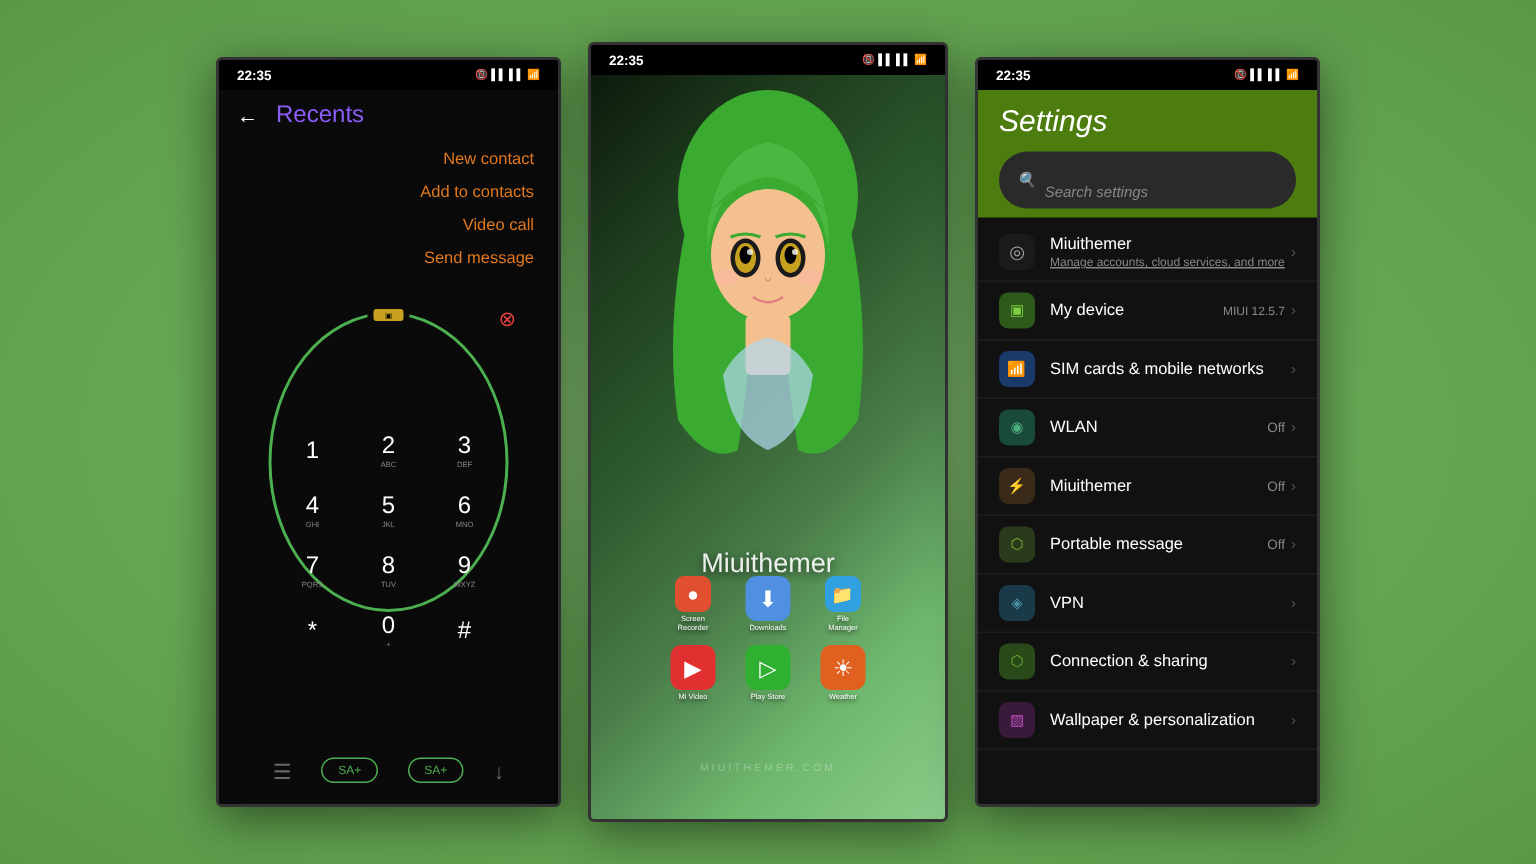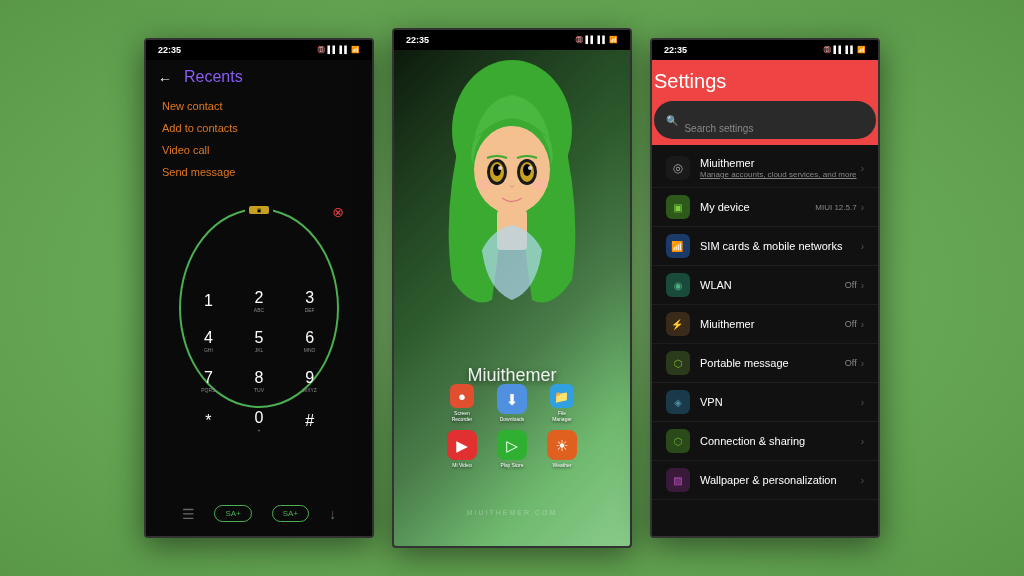--- a/index.html
+++ b/index.html
@@ -87,20 +87,21 @@
     .dialer-title {
       color: #8b5cf6;
       font-size: 16px;
       font-weight: 400;
     }
     .dialer-menu {
       padding: 6px 16px;
       display: flex;
       flex-direction: column;
       gap: 10px;
+      align-items: flex-end;
     }
     .dialer-menu-item {
       color: #e07820;
       font-size: 11px;
     }
     .dialer-oval-area {
       flex: 1;
       display: flex;
       flex-direction: column;
       align-items: center;
@@ -268,22 +269,23 @@
       letter-spacing: 2px;
       white-space: nowrap;
     }
     
     .phone-right .content {
       background: #111;
       height: calc(100% - 20px);
       overflow: hidden;
     }
     .settings-header {
-      padding: 10px 2px 6px;
-      background: #ef4444;
+      padding: 10px 14px 6px;
+      background: #4d7c0f;
+      font-style: italic;
     }
     .settings-title {
       color: #fff;
       font-size: 20px;
       font-weight: 500;
       margin-bottom: 8px;
     }
     .settings-search {
       background: #2a2a2a;
       border-radius: 20px;

